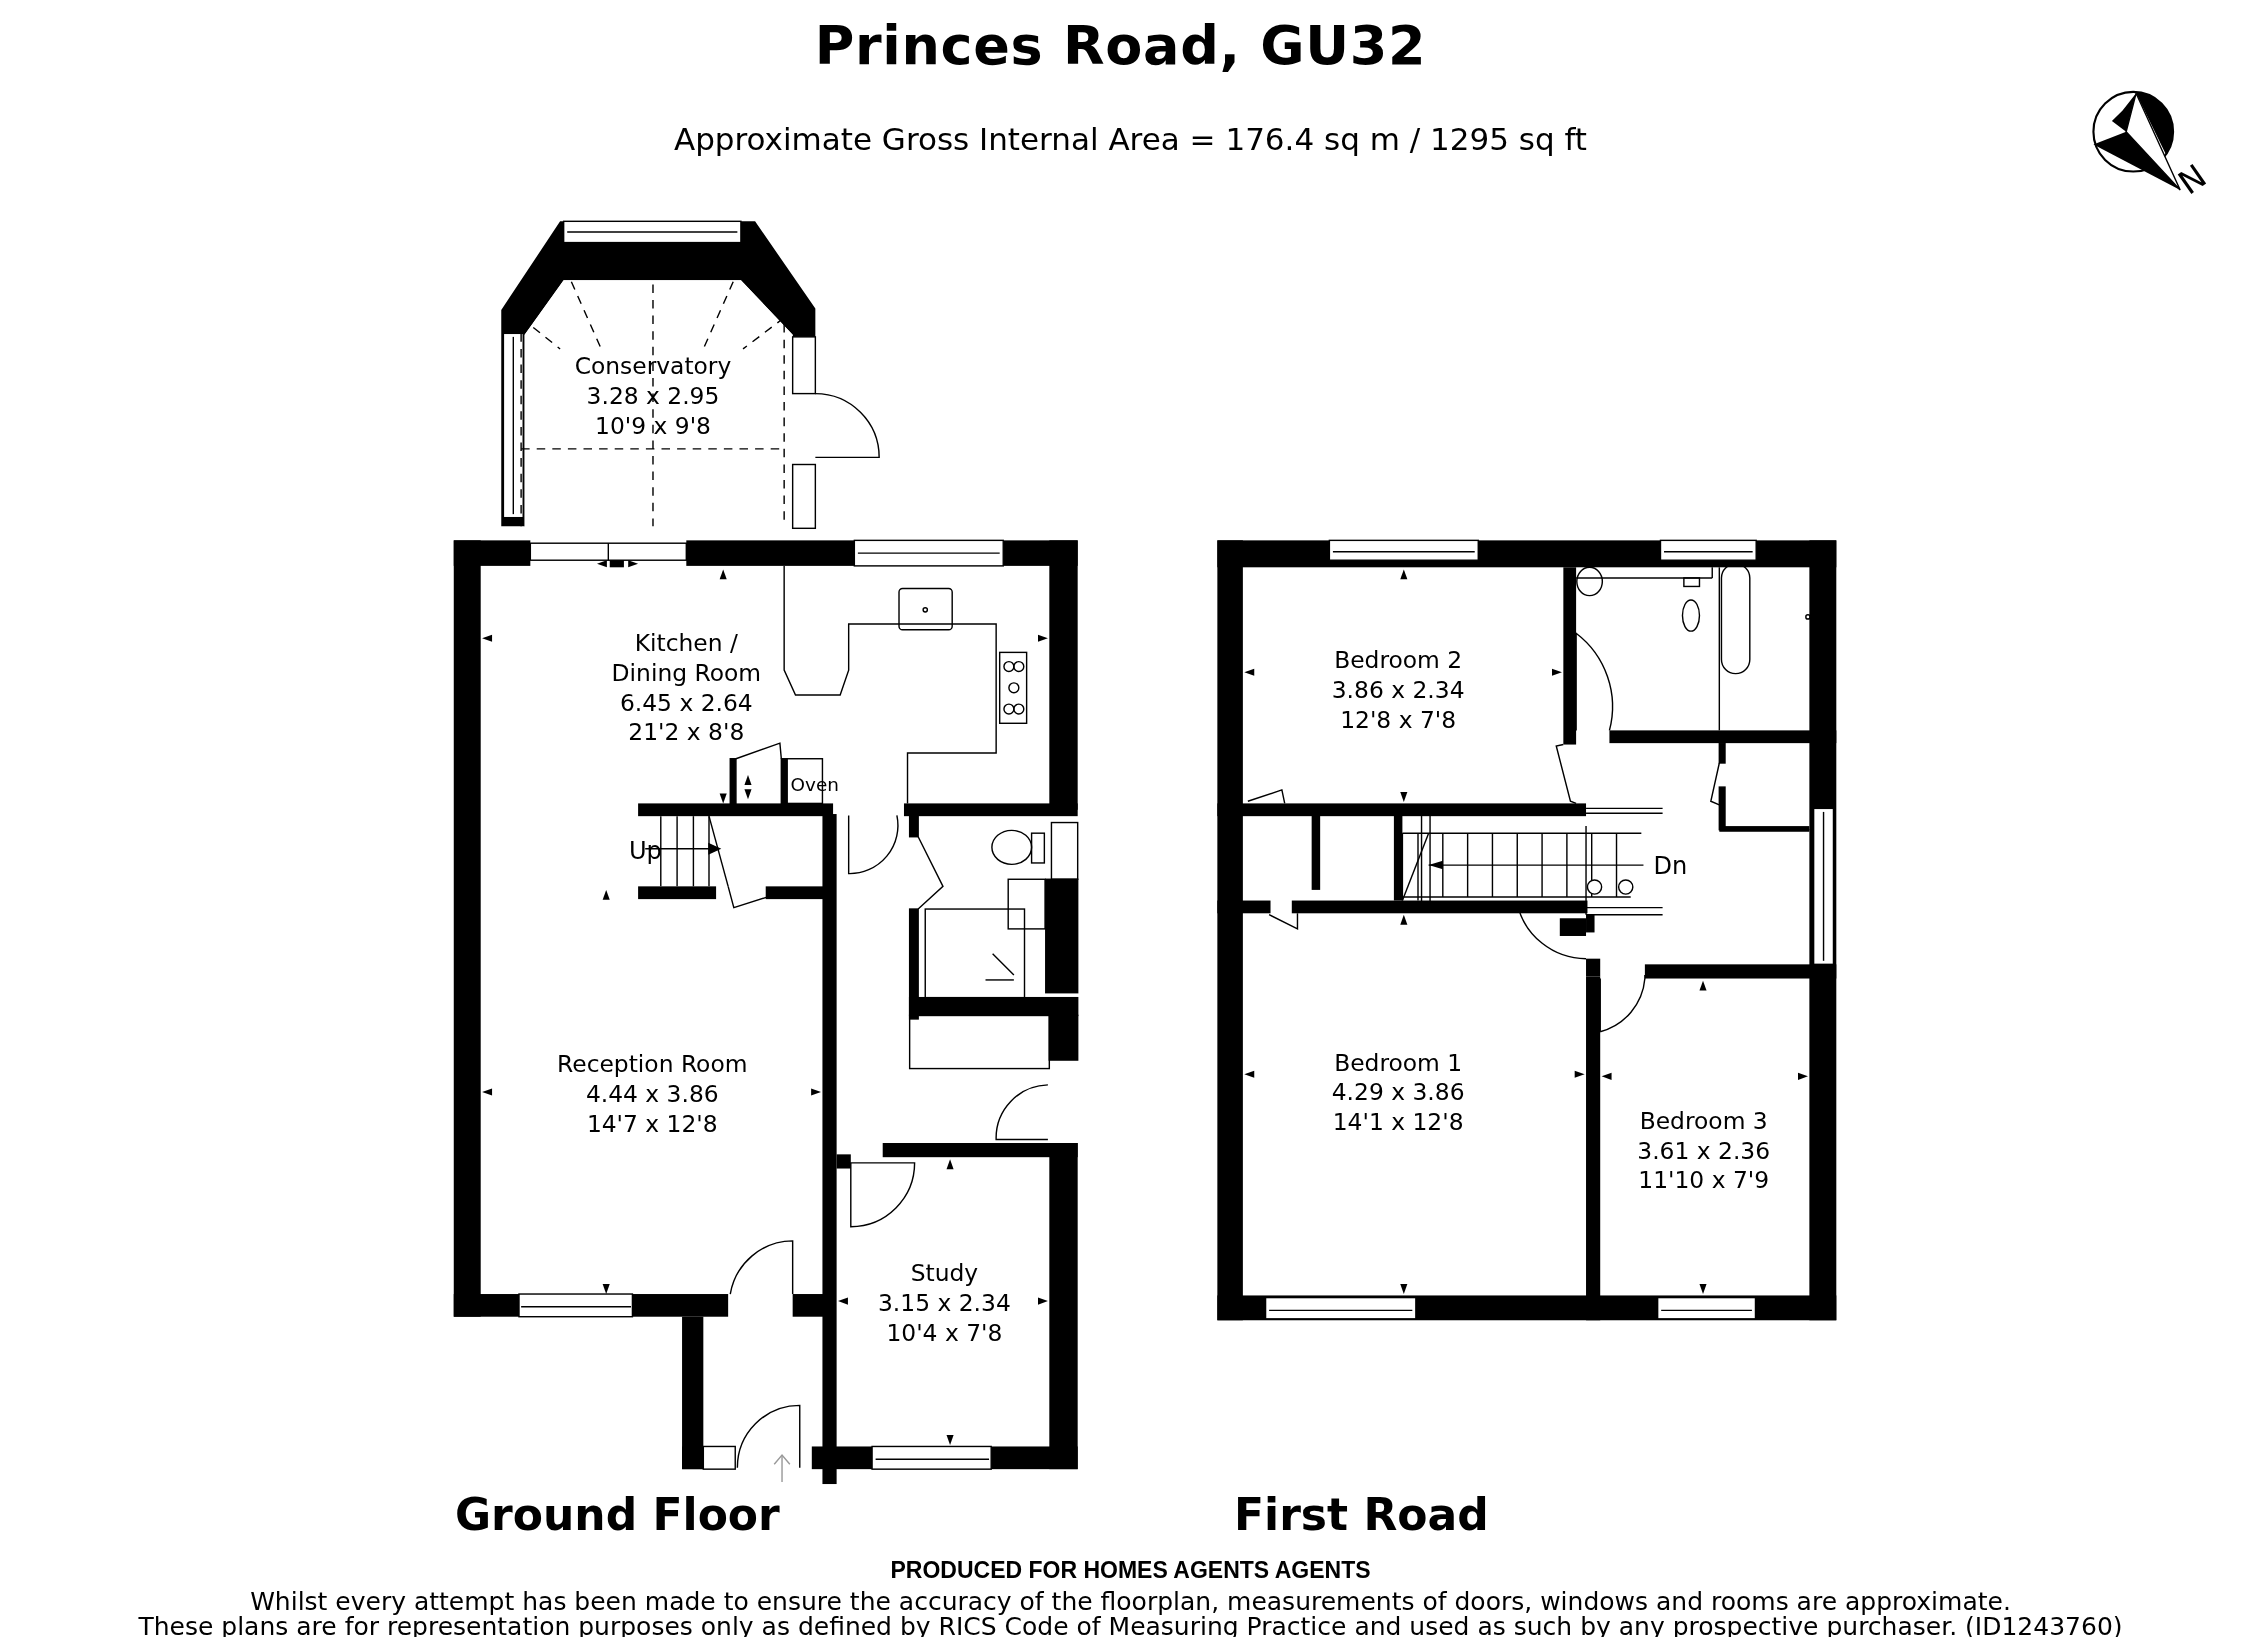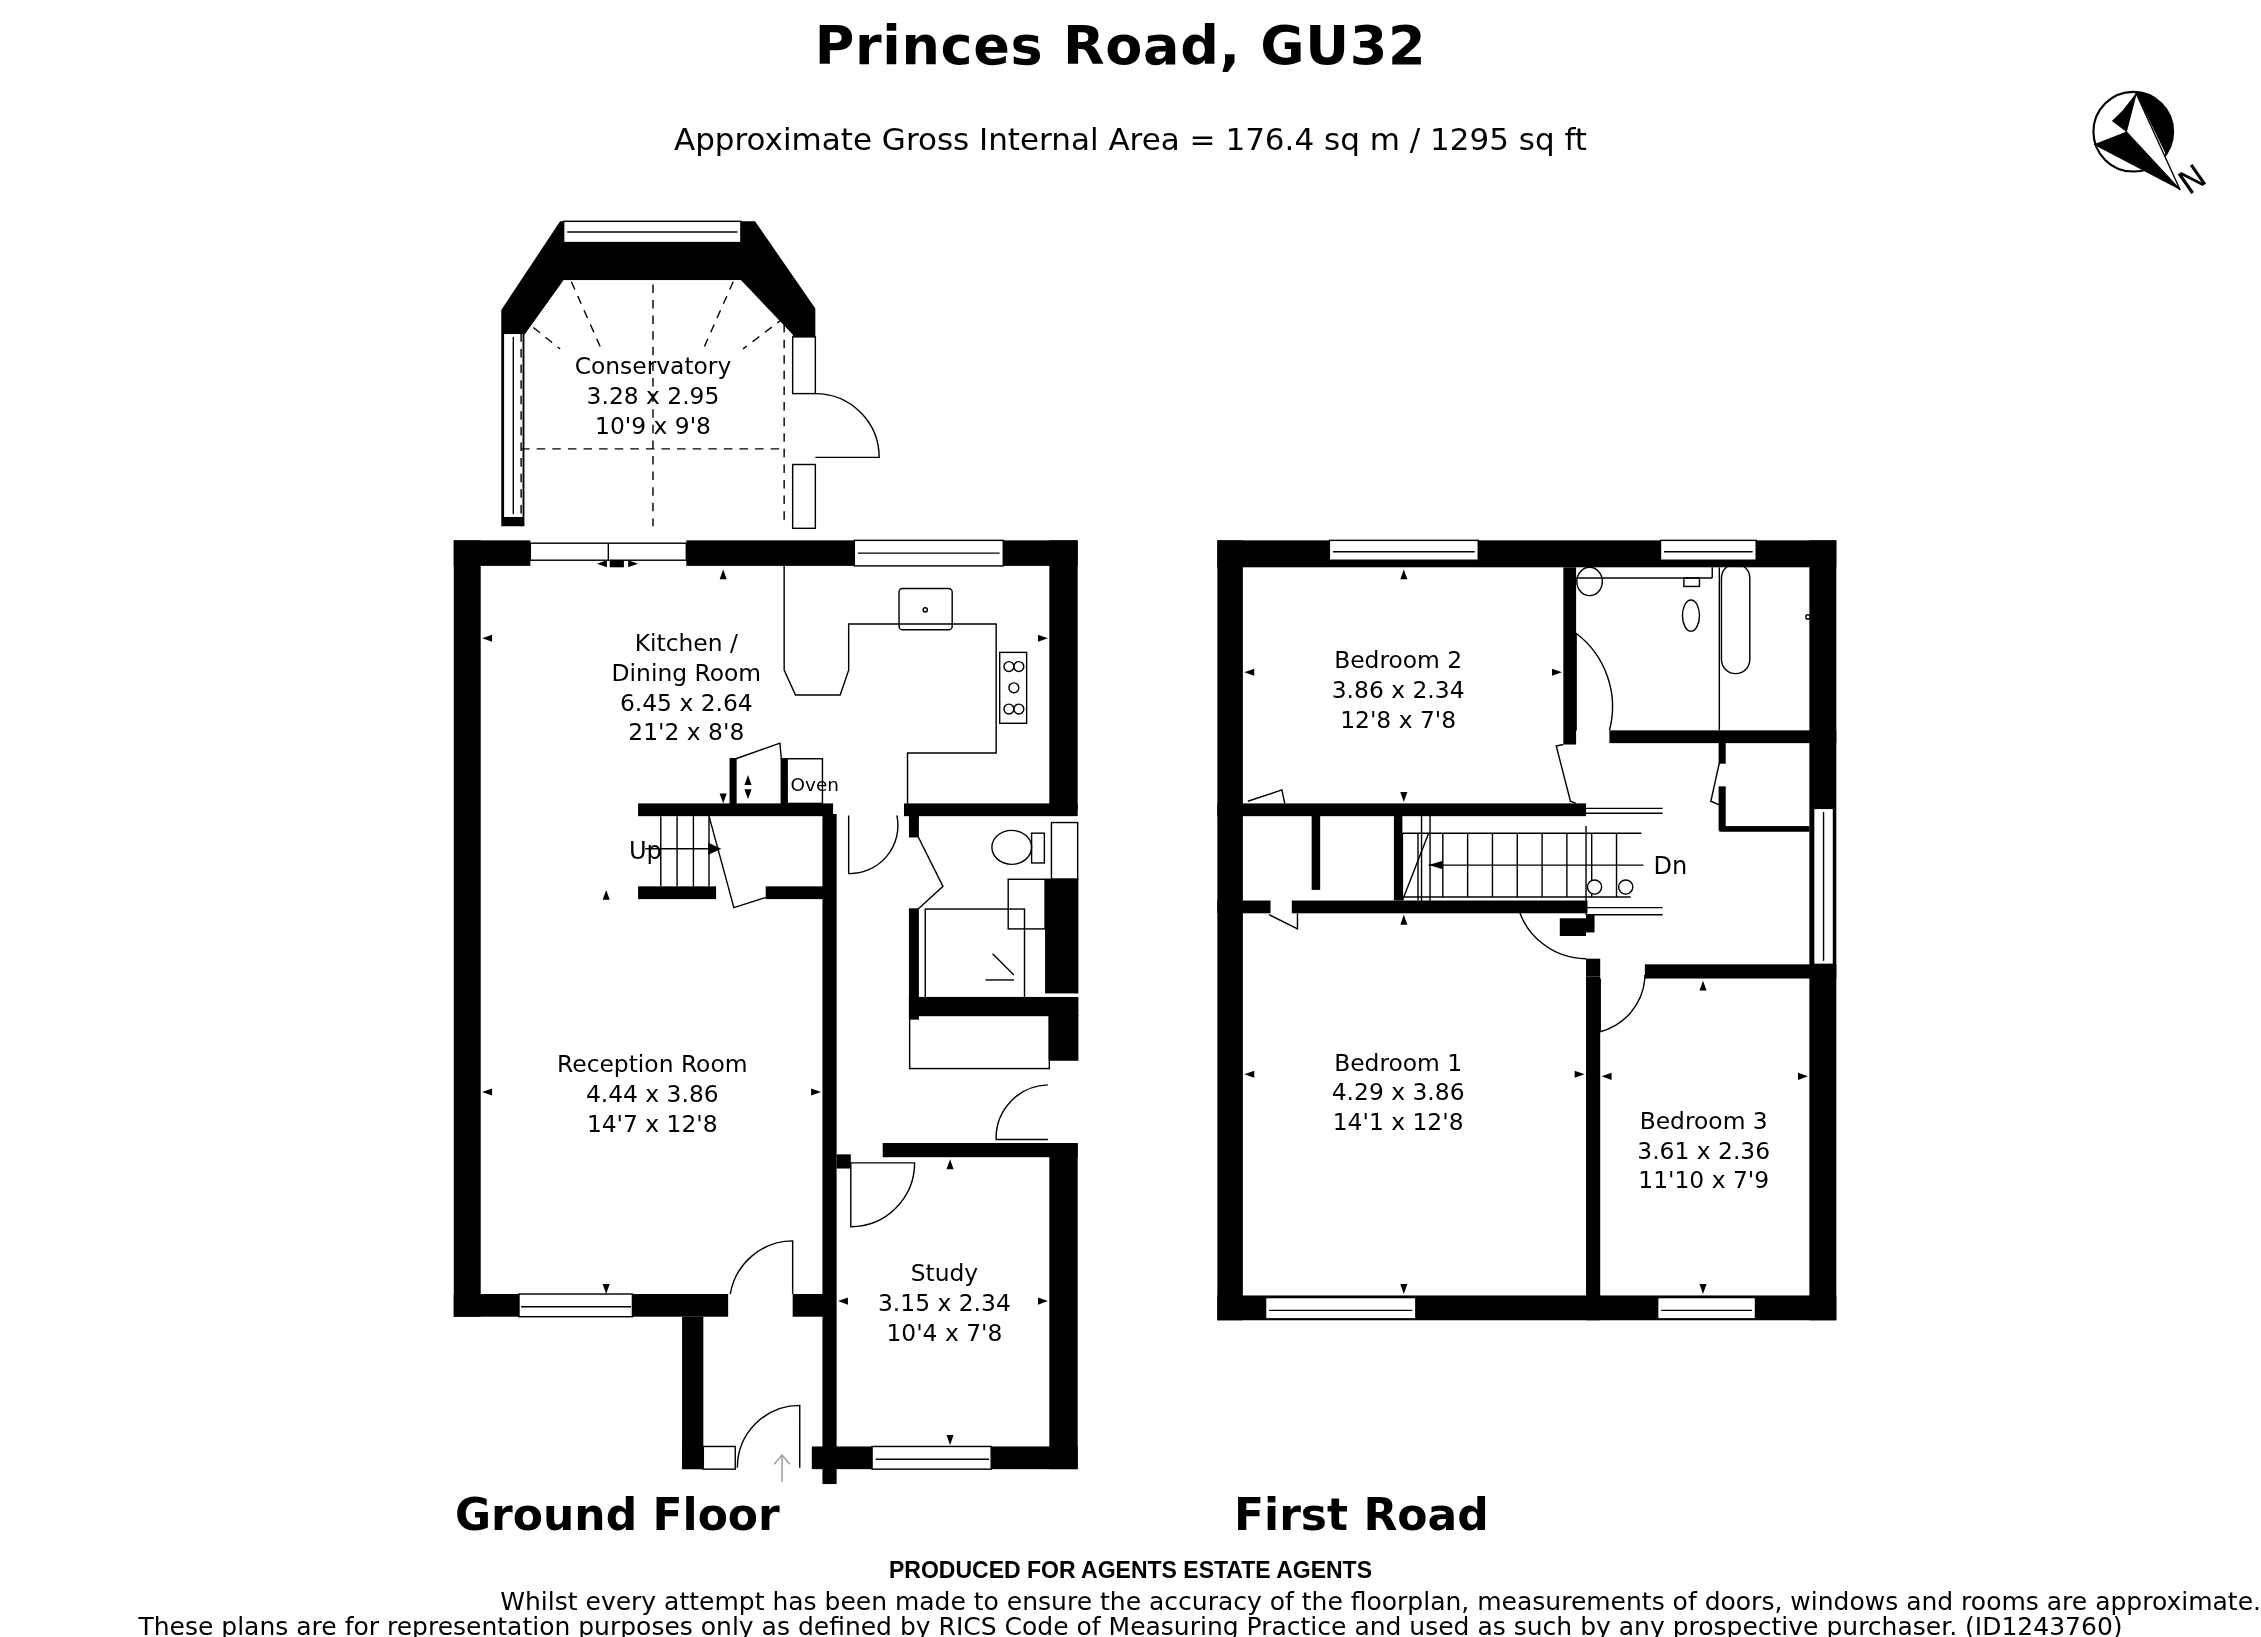--- a/index.html
+++ b/index.html
@@ -309,16 +309,16 @@
   <text class="room-text" x="1972" y="1594">14'1 x 12'8</text>
 
   <text class="room-text" x="2403" y="1592">Bedroom 3</text>
   <text class="room-text" x="2403" y="1634">3.61 x 2.36</text>
   <text class="room-text" x="2403" y="1676">11'10 x 7'9</text>
 </svg>
 
 <div class="abs floor-label" style="left:455px; top:1489px;">Ground Floor</div>
 <div class="abs floor-label" style="left:1234px; top:1489px;">First Road</div>
 
-<div class="abs produced">PRODUCED FOR AGENTS ESTATE AGENTS</div>
-<div class="abs disclaimer" style="top:1587px;text-align:right;">Whilst every attempt has been made to ensure the accuracy of the floorplan, measurements of doors, windows and rooms are approximate.</div>
+<div class="abs produced">PRODUCED FOR HOMES AGENTS AGENTS</div>
+<div class="abs disclaimer" style="top:1587px;">Whilst every attempt has been made to ensure the accuracy of the floorplan, measurements of doors, windows and rooms are approximate.</div>
 <div class="abs disclaimer" style="top:1612px;">These plans are for representation purposes only as defined by RICS Code of Measuring Practice and used as such by any prospective purchaser. (ID1243760)</div>
 
 
 </body></html>

